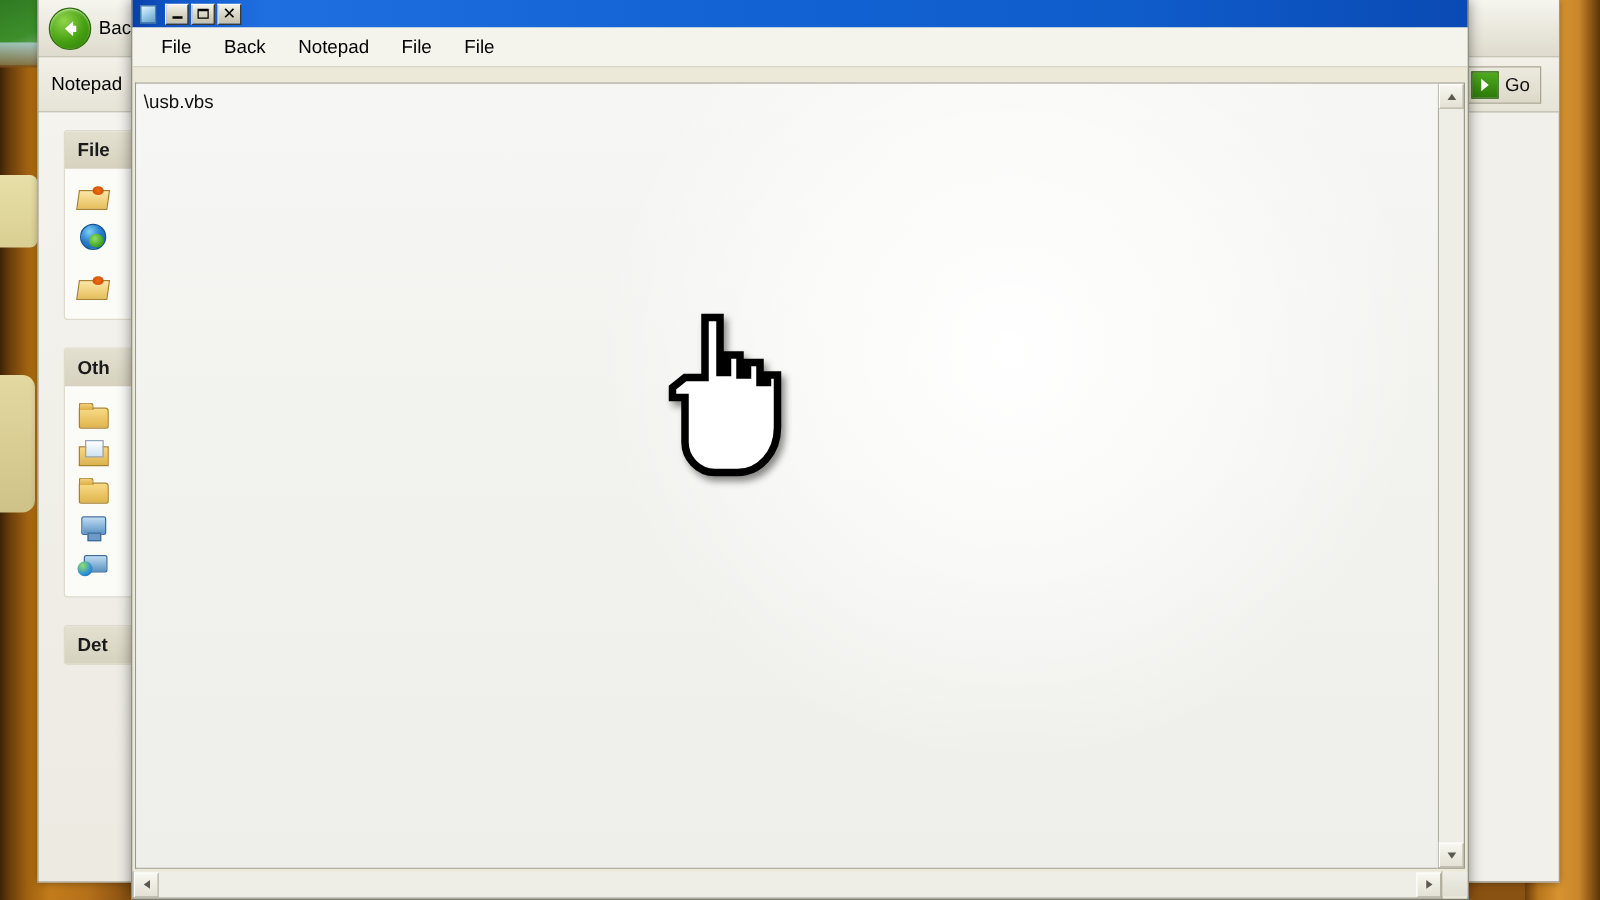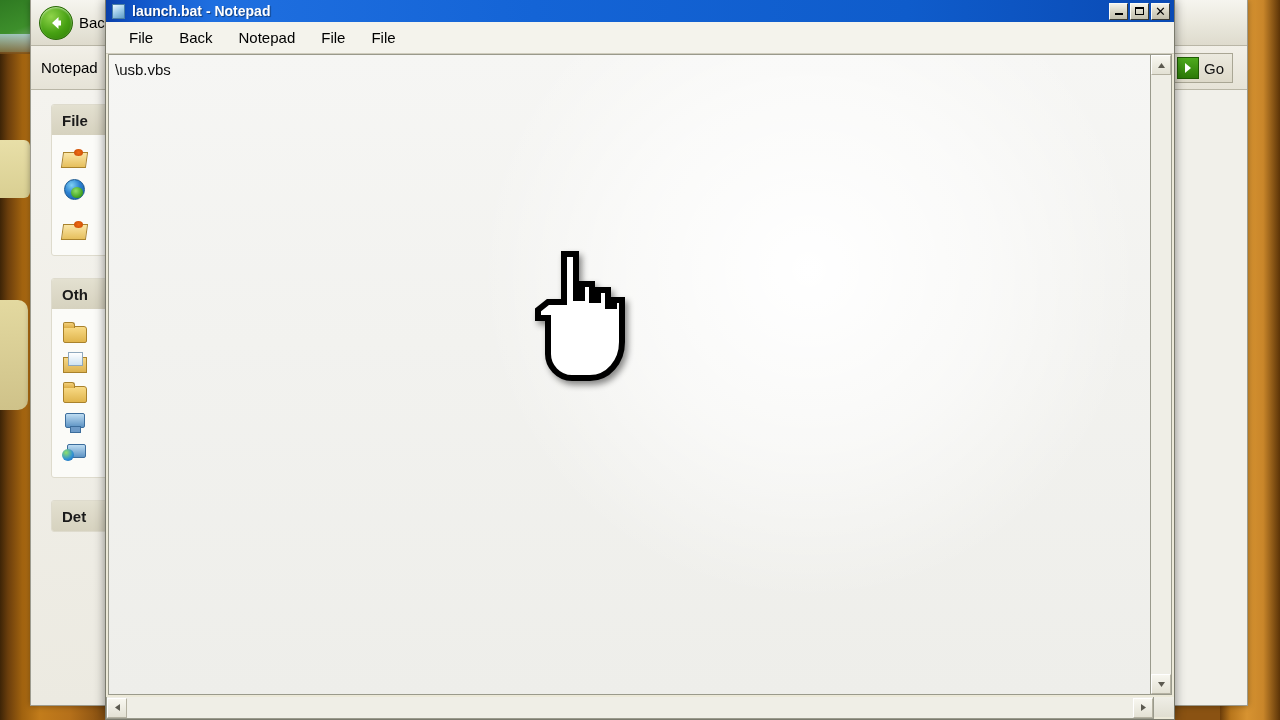--- a/index.html
+++ b/index.html
@@ -236,21 +236,21 @@
     background: #f4f3ec;
     border-bottom: 1px solid #cfccbd;
     display: flex; align-items: center; padding-left: 12px; gap: 4px;
   }
   .np-menuitem {
     font-size: 15px; color: #000; padding: 3px 11px; white-space: nowrap;
   }
 
   .np-clientwrap {
     flex: 1; position: relative; display: flex; min-height: 0;
-    padding: 0 2px 2px 2px; background: #ece9d8; text-align: center;
+    padding: 12px 2px 2px 2px; background: #ece9d8; text-align: center;
   }
   .np-textarea-frame {
     flex: 1; position: relative; min-width: 0;
     border: 1px solid #9a9a8c;
     border-right: none;
     background: #fff;
     display: flex; flex-direction: column;
   }
   .np-text {
     flex: 1; position: relative; overflow: hidden;
@@ -378,21 +378,20 @@
         <div class="panel-head">Det</div>
       </div>
 
     </div>
   </div>
 
   <div class="notepad">
 
     <div class="np-titlebar">
       <span class="np-icon"></span>
-      <span class="np-title">launch.bat - Notepad</span>
       <span class="np-winbtns">
         <span class="winbtn">
           <span class="bar"></span>
         </span>
         <span class="winbtn">
           <span class="box"></span>
         </span>
         <span class="winbtn close">✕</span>
       </span>
     </div>

